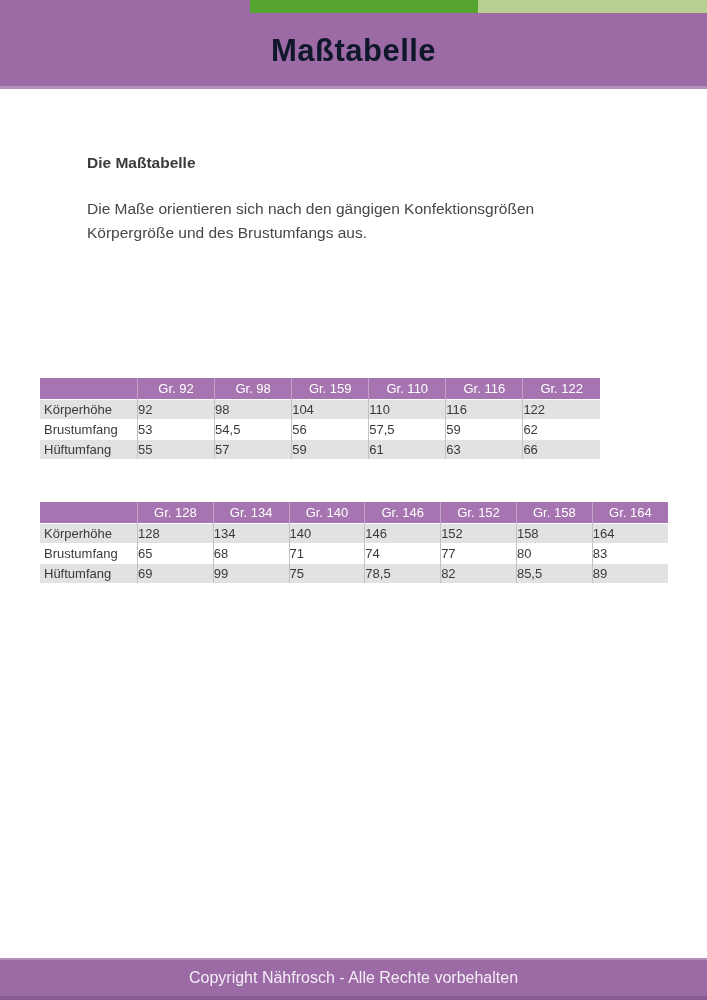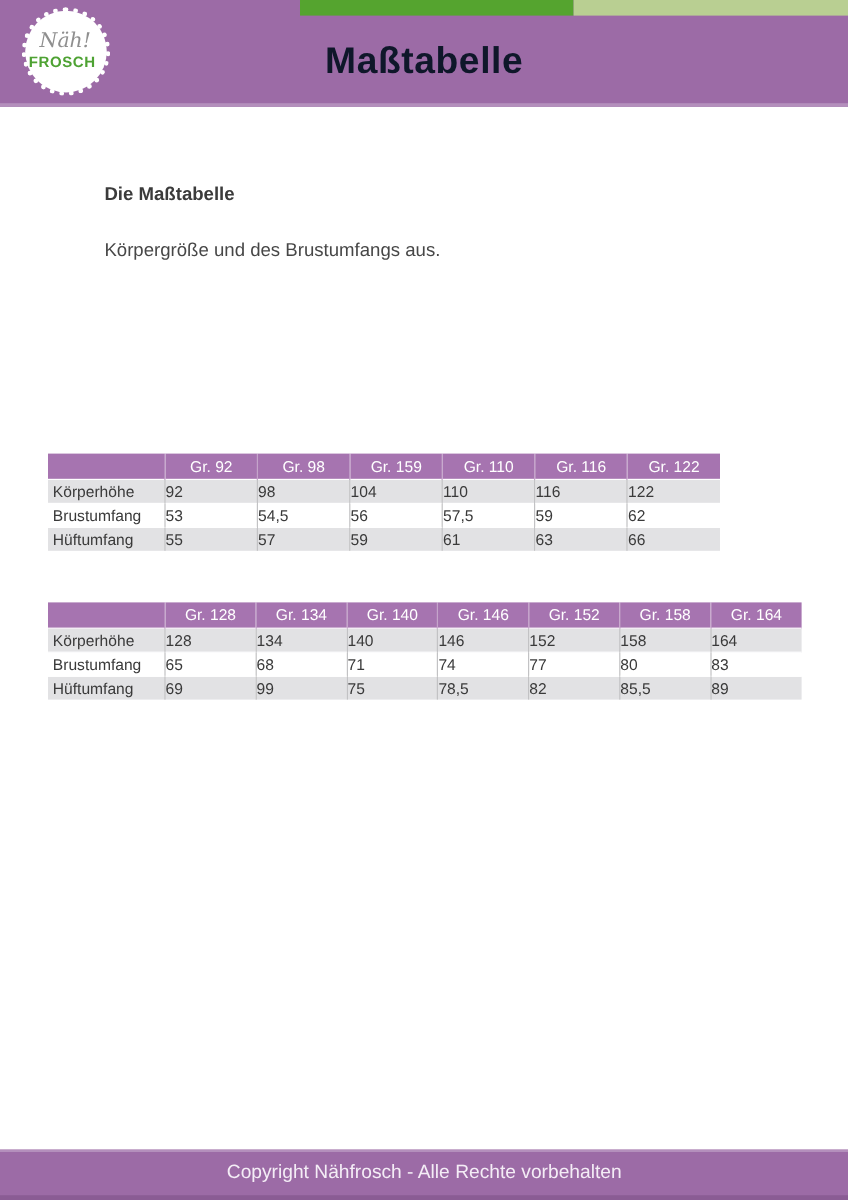--- a/index.html
+++ b/index.html
@@ -101,30 +101,27 @@
   }
 </style>
 </head>
 <body>
 
 <div class="page">
 
   <header class="header">
     <div class="stripe stripe-dark"></div>
     <div class="stripe stripe-light"></div>
-    <div class="logo">
-      <span class="logo-script">Näh!</span>
-      <span class="logo-brand">FROSCH</span>
-    </div>
     <h1 class="title">Maßtabelle</h1>
   </header>
 
   <section class="content">
     <h2 class="heading">Die Maßtabelle</h2>
     <p class="para">
+      <span class="line">Die Maße orientieren sich nach den gängigen Konfektionsgrößen</span>
       <span class="line">Körpergröße und des Brustumfangs aus.</span>
     </p>
 
     <table class="size-table t1">
         <thead>
           <tr>
             <th></th>
             <th>Gr. 92</th>
             <th>Gr. 98</th>
             <th>Gr. 159</th>

